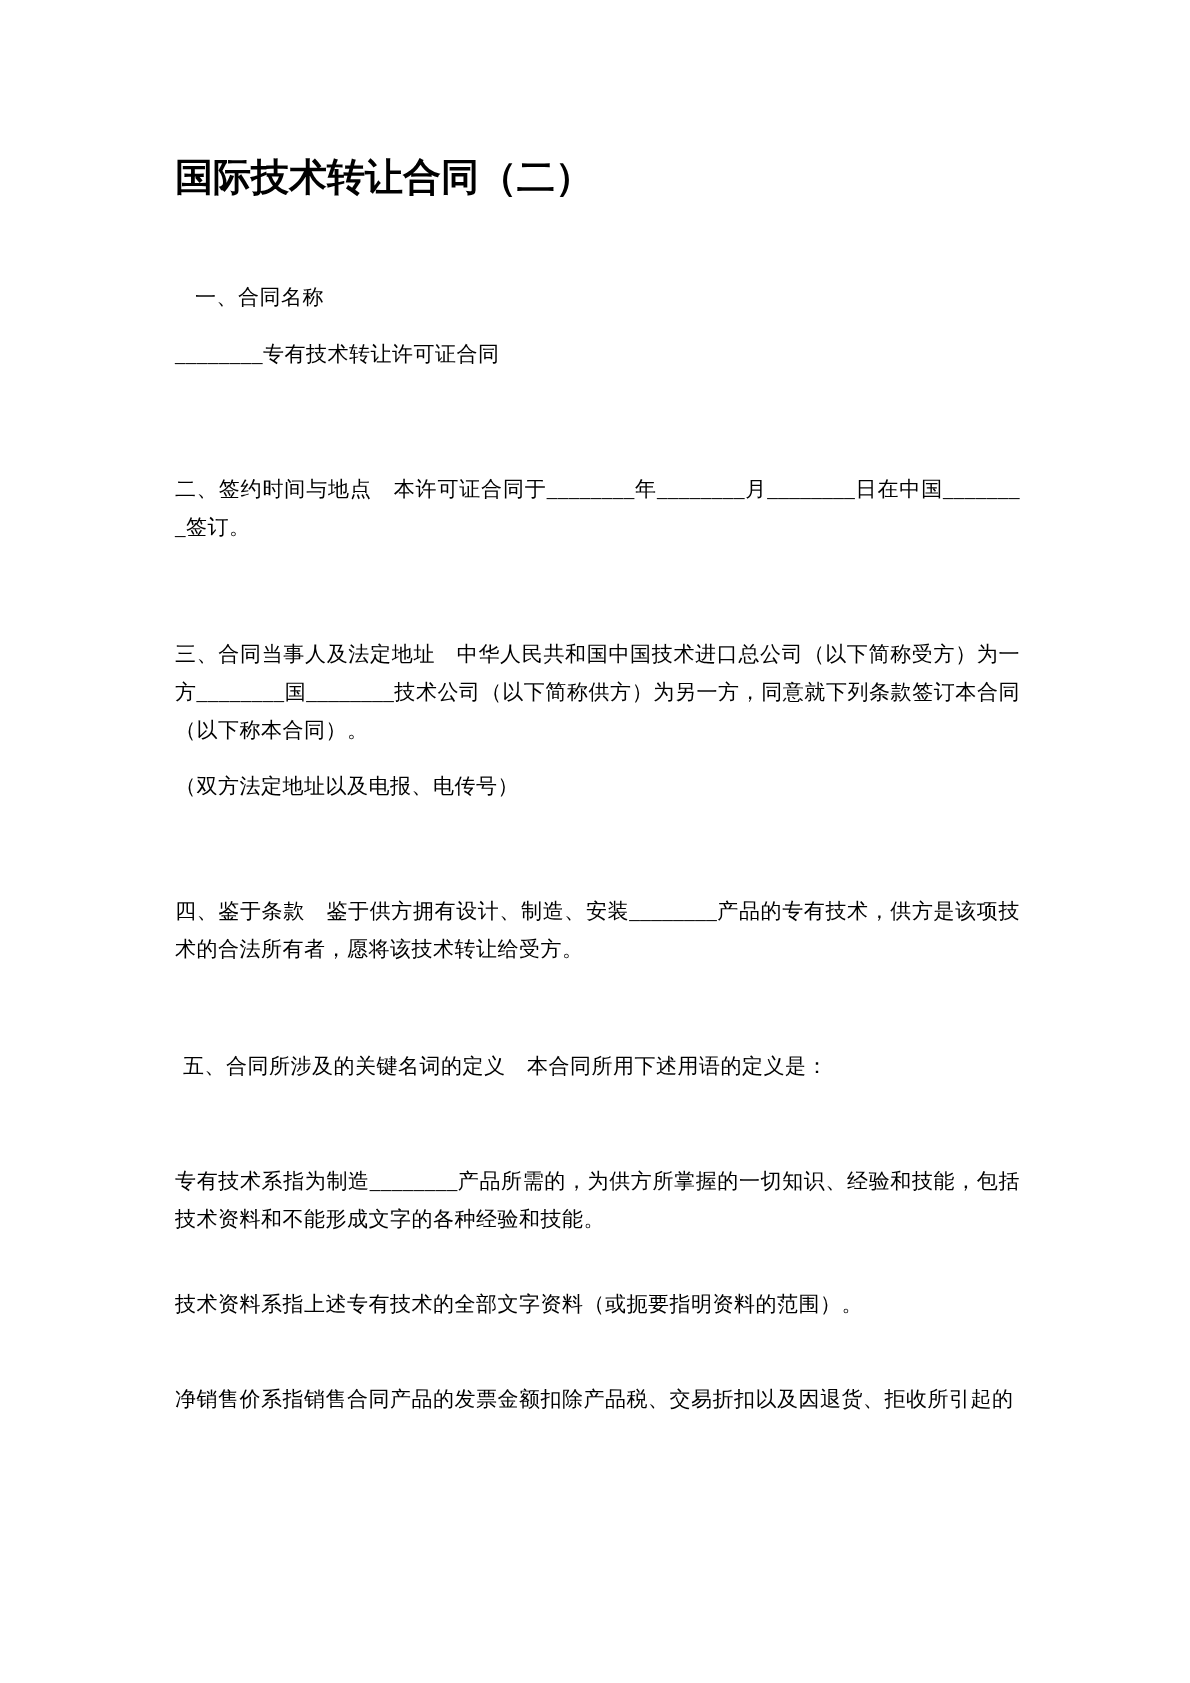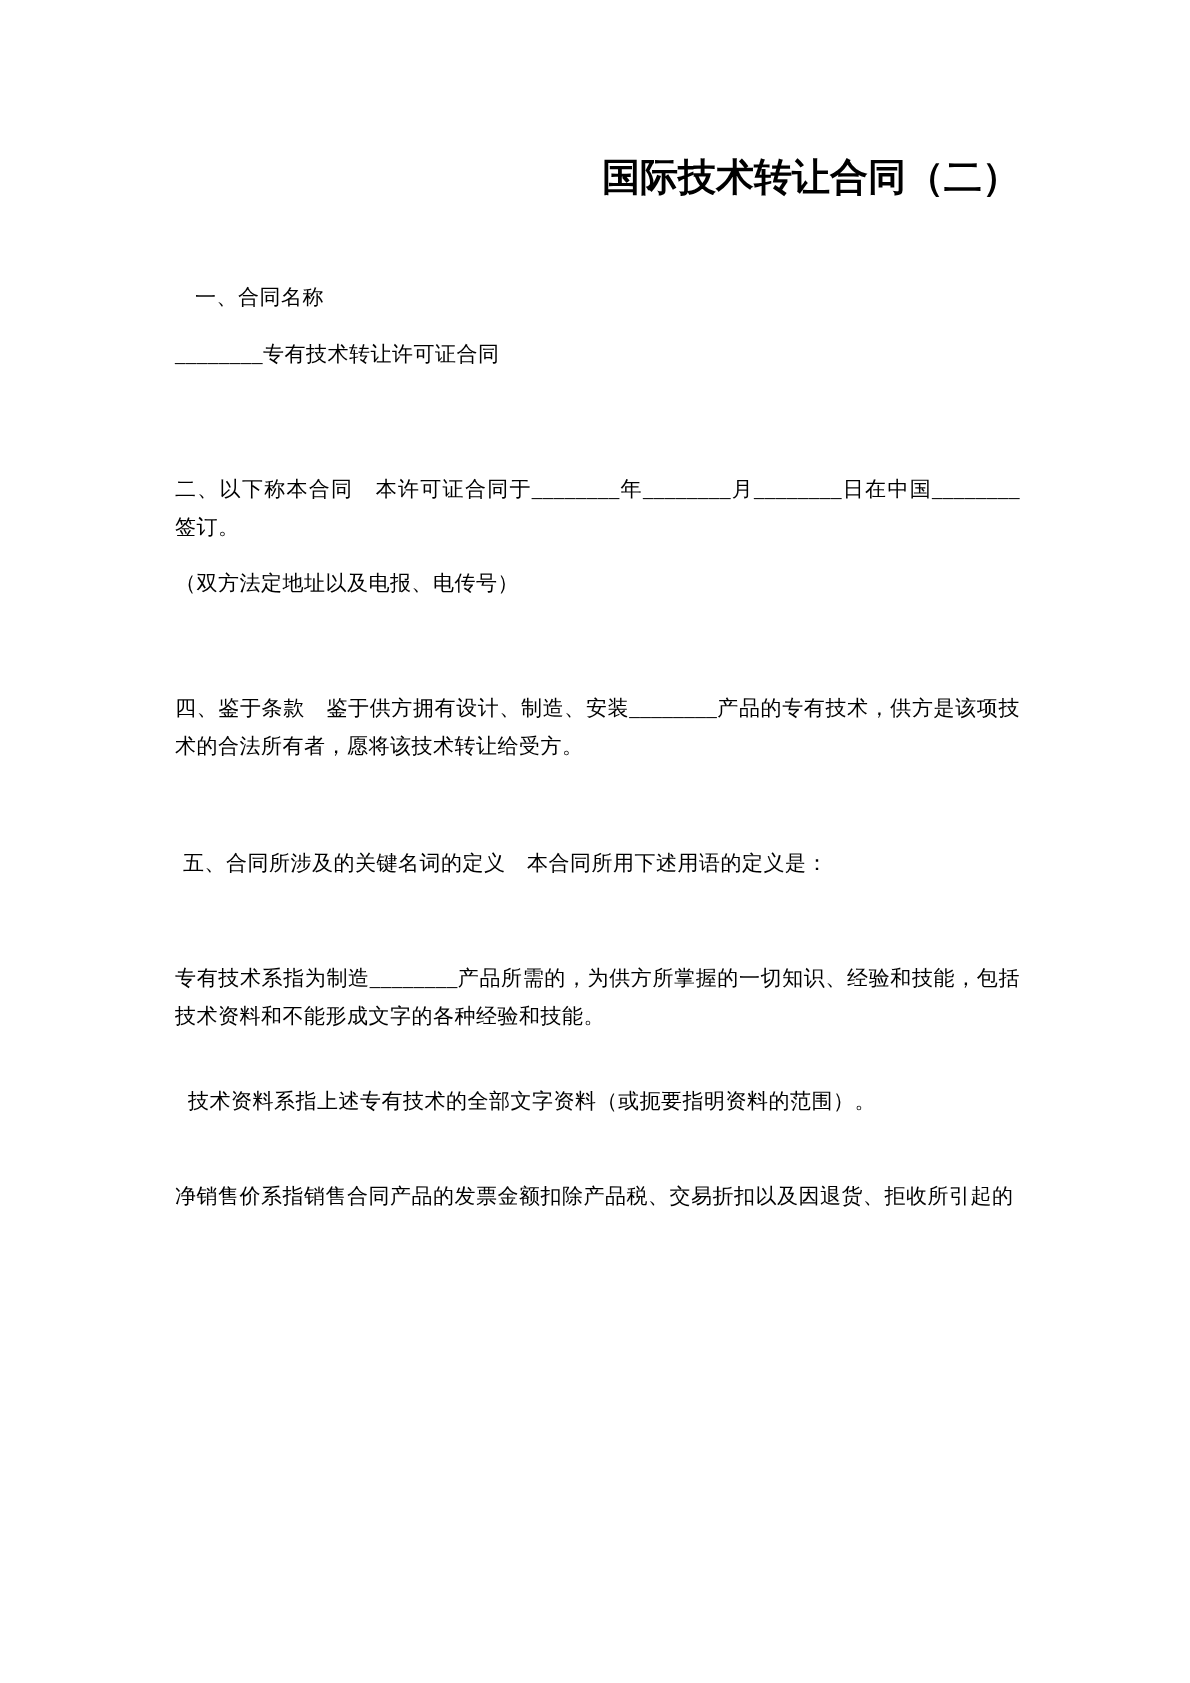--- a/index.html
+++ b/index.html
@@ -19,57 +19,58 @@
     width: 1190px;
     height: 1683px;
     padding: 0 170px 0 175px;
     background: #ffffff;
   }
   .doc-title {
     margin: 152px 0 0 0;
     font-size: 38px;
     line-height: 50px;
     font-weight: bold;
-    text-align: right;
+    text-align: left;
     white-space: nowrap;
   }
   .para {
     margin: 0;
     font-size: 21px;
     line-height: 38px;
     text-align: justify;
     text-justify: inter-ideograph;
     word-break: break-all;
     letter-spacing: 0.5px;
   }
   .p1  { margin-top: 76px; margin-left: 20px; }
   .p2  { margin-top: 19px; }
   .p3  { margin-top: 97px; }
   .p4  { margin-top: 89px; }
   .p5  { margin-top: 18px; }
   .p6  { margin-top: 87px; }
   .p7  { margin-top: 79px; margin-left: 8px; }
   .p8  { margin-top: 77px; }
-  .p9  { margin-top: 47px; margin-left: 13px; }
+  .p9  { margin-top: 47px; }
   .p10 { margin-top: 54px; }
   .p11 { margin-top: 57px; }
 </style>
 </head>
 <body>
 
 <div class="page">
 
   <h1 class="doc-title">国际技术转让合同（二）</h1>
 
   <p class="para p1">一、合同名称</p>
 
   <p class="para p2">________专有技术转让许可证合同</p>
 
-  <p class="para p3">二、以下称本合同　本许可证合同于________年________月________日在中国________签订。</p>
+  <p class="para p3">二、签约时间与地点　本许可证合同于________年________月________日在中国________签订。</p>
 
+  <p class="para p4">三、合同当事人及法定地址　中华人民共和国中国技术进口总公司（以下简称受方）为一方________国________技术公司（以下简称供方）为另一方，同意就下列条款签订本合同（以下称本合同）。</p>
 
   <p class="para p5">（双方法定地址以及电报、电传号）</p>
 
   <p class="para p6">四、鉴于条款　鉴于供方拥有设计、制造、安装________产品的专有技术，供方是该项技术的合法所有者，愿将该技术转让给受方。</p>
 
   <p class="para p7">五、合同所涉及的关键名词的定义　本合同所用下述用语的定义是：</p>
 
   <p class="para p8">专有技术系指为制造________产品所需的，为供方所掌握的一切知识、经验和技能，包括技术资料和不能形成文字的各种经验和技能。</p>
 
   <p class="para p9">技术资料系指上述专有技术的全部文字资料（或扼要指明资料的范围）。</p>

